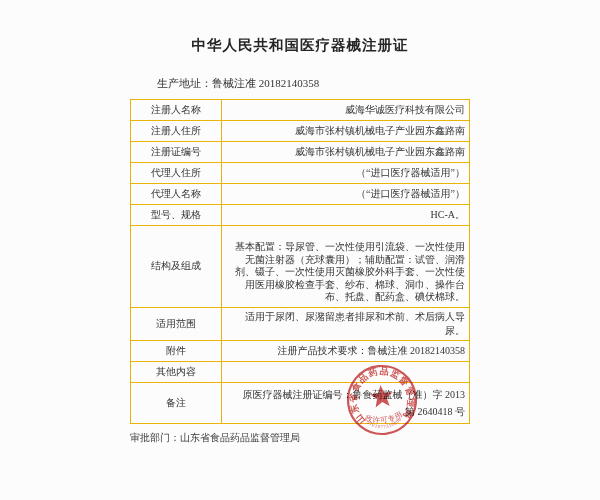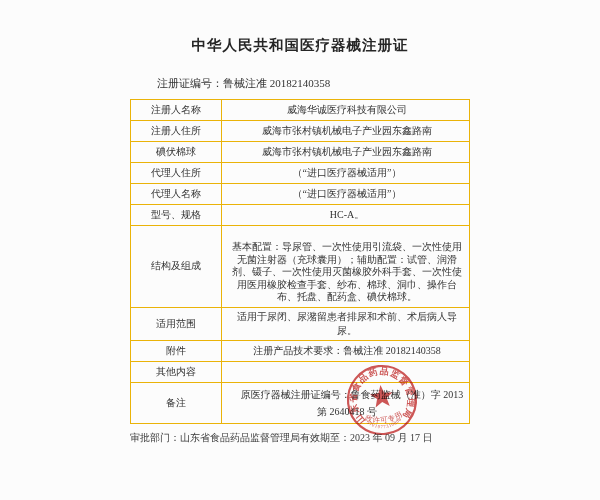--- a/index.html
+++ b/index.html
@@ -43,21 +43,21 @@
   }
   table.cert th{
     width:84px;
     text-align:center;
     padding:2px 3px;
     height:16px;
     color:#333;
   }
   table.cert td{
     padding:2px 4px 2px 7px;
-    text-align:center;
+    text-align:right;
     color:#333;
   }
   tr.multi td{ line-height:12.5px; padding-top:15px; padding-bottom:3px;}
   tr.remark td{ line-height:17px; text-indent:10px; padding-top:3px; padding-bottom:3px;}
   .footer{
     display:flex;
     justify-content:flex-start;
     margin-top:7px;
     font-size:10px;
     color:#3a3a3a;
@@ -79,34 +79,34 @@
   .stamp .serial-t{ font-size:4.8px; letter-spacing:.6px;}
 </style>
 </head>
 <body>
 
 <div class="page">
   <div class="sheet">
 
     <h1 class="title">中华人民共和国医疗器械注册证</h1>
 
-    <div class="cert-line"><span>注册证编号：</span><span>鲁械注准 20182140358</span></div>
+    <div class="cert-line"><span>生产地址：</span><span>鲁械注准 20182140358</span></div>
 
     <table class="cert">
       <tbody>
         <tr>
           <th>注册人名称</th>
           <td>威海华诚医疗科技有限公司</td>
         </tr>
         <tr>
           <th>注册人住所</th>
           <td>威海市张村镇机械电子产业园东鑫路南</td>
         </tr>
         <tr>
-          <th>碘伏棉球</th>
+          <th>注册证编号</th>
           <td>威海市张村镇机械电子产业园东鑫路南</td>
         </tr>
         <tr>
           <th>代理人住所</th>
           <td>（“进口医疗器械适用”）</td>
         </tr>
         <tr>
           <th>代理人名称</th>
           <td>（“进口医疗器械适用”）</td>
         </tr>
@@ -133,21 +133,20 @@
         <tr class="remark">
           <th>备注</th>
           <td>原医疗器械注册证编号：鲁食药监械（准）字 2013 第 2640418 号</td>
         </tr>
       </tbody>
     </table>
 
     <div class="footer">
       <div class="dept"><span>审批部门：</span><span>山东省食品药品监督管理局</span></div>
       <div class="dates">
-        <div><span>有效期至：</span><span>2023 年 09 月 17 日</span></div>
       </div>
     </div>
   </div>
 
   <svg class="stamp" viewBox="0 0 140 140" xmlns="http://www.w3.org/2000/svg">
     <g transform="rotate(-6 70 70)">
       <defs>
         <path id="ringPath" d="M 51.6 88.4 A 26 26 0 1 1 88.4 88.4" fill="none"></path>
         <path id="innerPath" d="M 48 86 A 40 40 0 0 0 92 86" fill="none"></path>
         <path id="serialPath" d="M 53 92 A 26 26 0 0 0 87 92" fill="none"></path>

